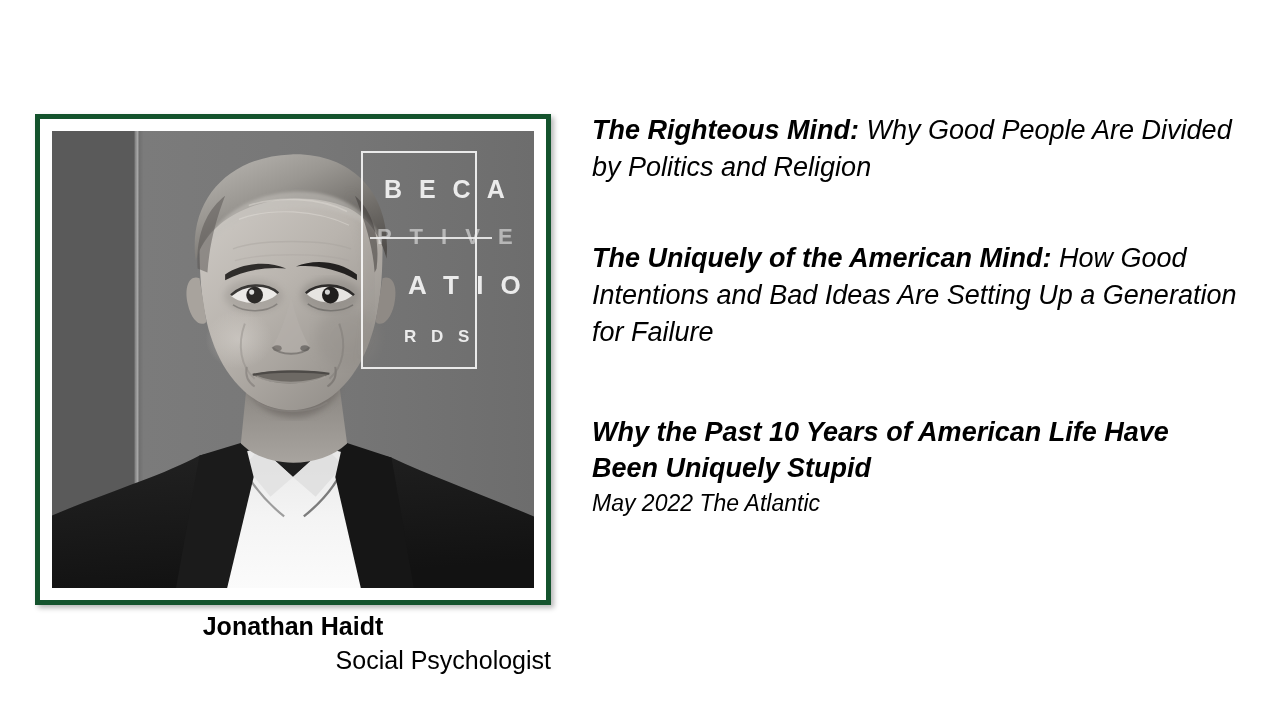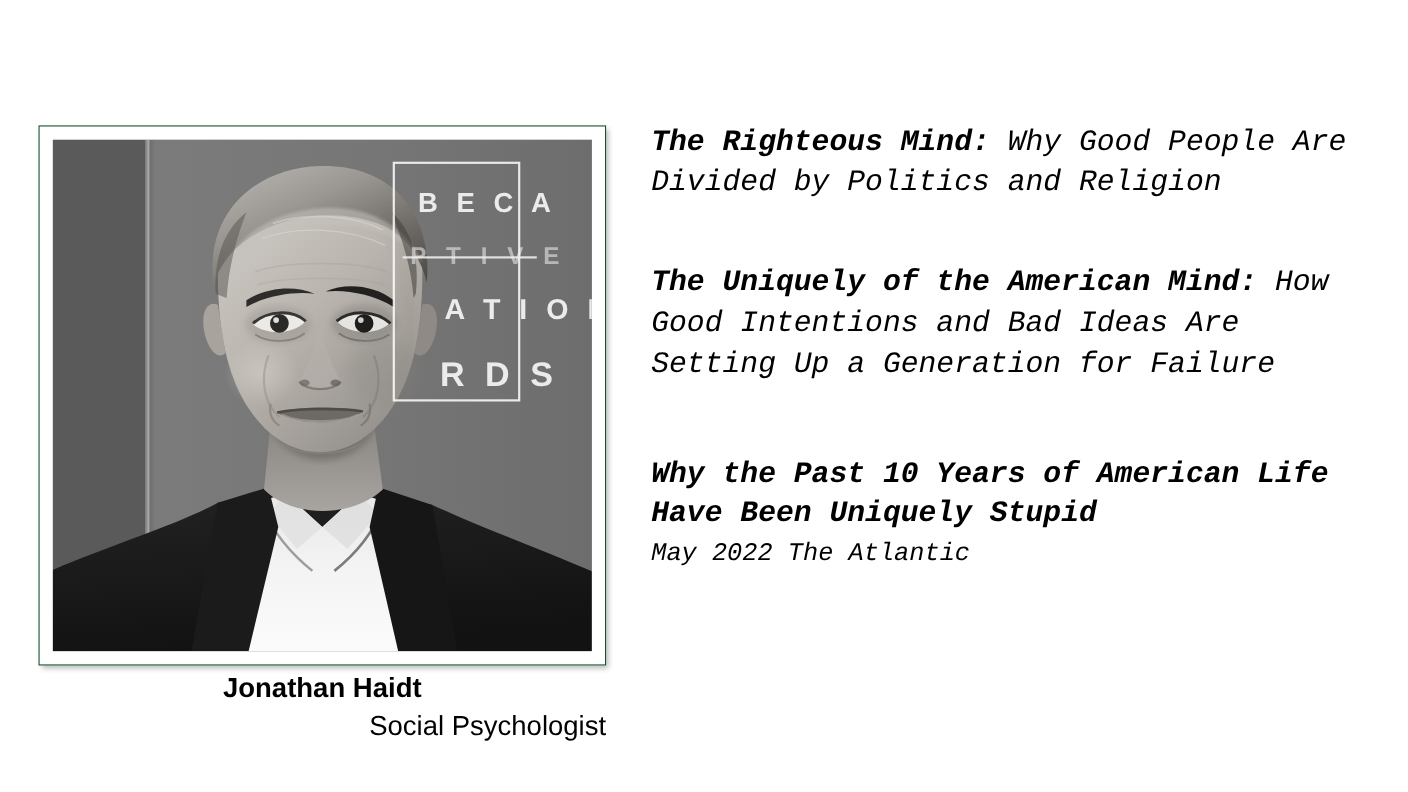--- a/index.html
+++ b/index.html
@@ -28,21 +28,21 @@
     position: absolute;
     left: 35px;
     top: 114px;
     width: 516px;
   }
   .photo-frame {
     position: relative;
     width: 516px;
     height: 491px;
     background: #ffffff;
-    border: 1px solid #14532d;
+    border: 5px solid #14532d;
     box-sizing: border-box;
     padding: 12px;
     box-shadow: 3px 3px 5px rgba(0,0,0,0.28);
   }
   .photo-inner {
     position: relative;
     width: 100%;
     height: 100%;
     overflow: hidden;
     background: #6e6e6e;
@@ -64,21 +64,21 @@
   .bt-1 { left: 332px; top: 44px;  font-size: 25px; opacity: .95; }
   .bt-2 { left: 325px; top: 93px;  font-size: 22px; opacity: .55; letter-spacing: 6px; }
   .bt-strike {
     position: absolute;
     left: 318px; top: 106px;
     width: 122px; height: 2px;
     background: #ededed;
     opacity: .9;
   }
   .bt-3 { left: 356px; top: 139px; font-size: 26px; opacity: .95; }
-  .bt-4 { left: 352px; top: 196px; font-size: 31px; opacity: .95; }
+  .bt-4 { left: 352px; top: 196px; font-size: 17px; opacity: .95; }
   .backdrop-box {
     position: absolute;
     left: 309px; top: 20px;
     width: 116px; height: 218px;
     border: 2px solid rgba(255,255,255,.85);
     border-right-width: 2px;
     box-sizing: border-box;
   }
 
   .caption {
@@ -100,21 +100,20 @@
     margin-top: 2px;
     text-align: right;
   }
 
   
   .works {
     position: absolute;
     left: 592px;
     top: 112px;
     width: 645px;
-    font-family: Liberation Mono, monospace;
   }
   .work {
     margin-bottom: 55px;
   }
   .work:last-child { margin-bottom: 16px; }
   .work-title {
     font-size: 27px;
     line-height: 1.36;
     font-style: italic;
     color: #000;

